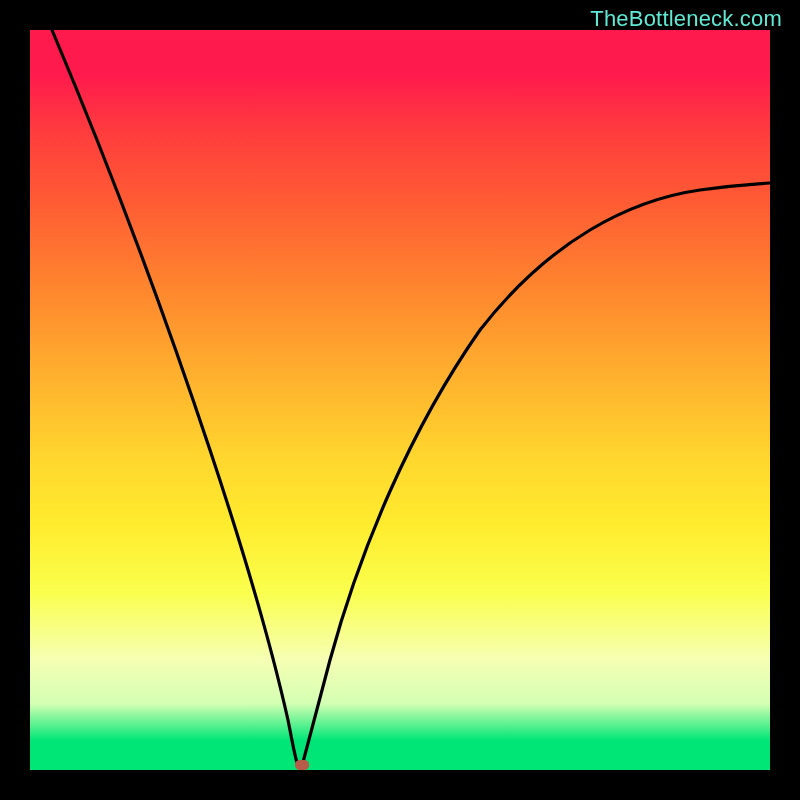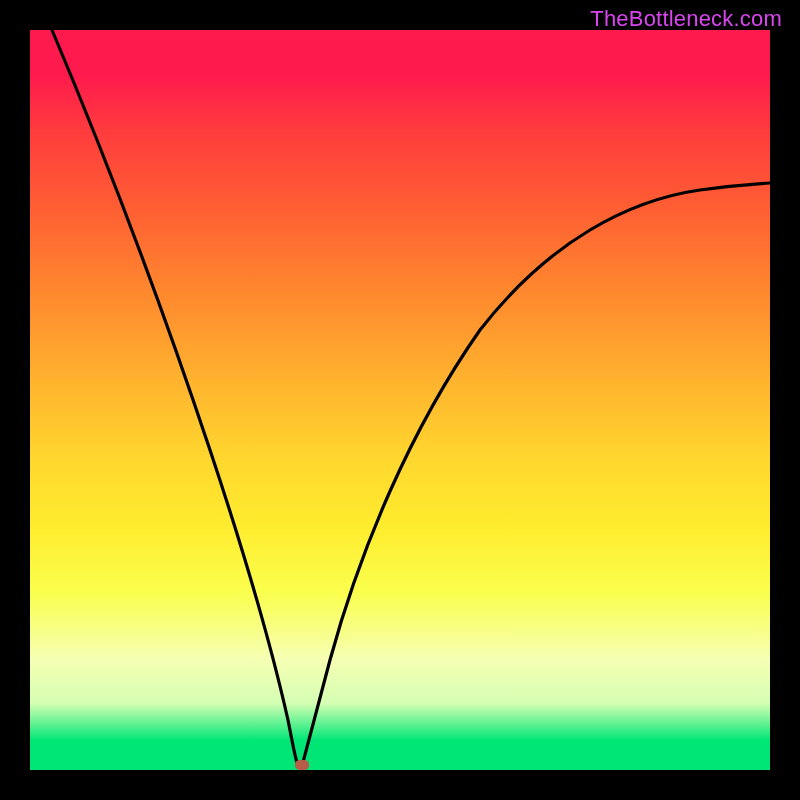--- a/index.html
+++ b/index.html
@@ -35,21 +35,21 @@
       #f6ffb3 85%,
       #d4ffb3 91%,
       #00e676 96%,
       #00e676 100%
     );
   }
   .watermark {
     position: absolute;
     top: 6px;
     right: 18px;
-    color: #d946ef;
+    color: #5eead4;
     font-size: 22px;
     letter-spacing: 0.2px;
     user-select: none;
   }
   svg.curve {
     position: absolute;
     left: 0;
     top: 0;
     width: 740px;
     height: 740px;

